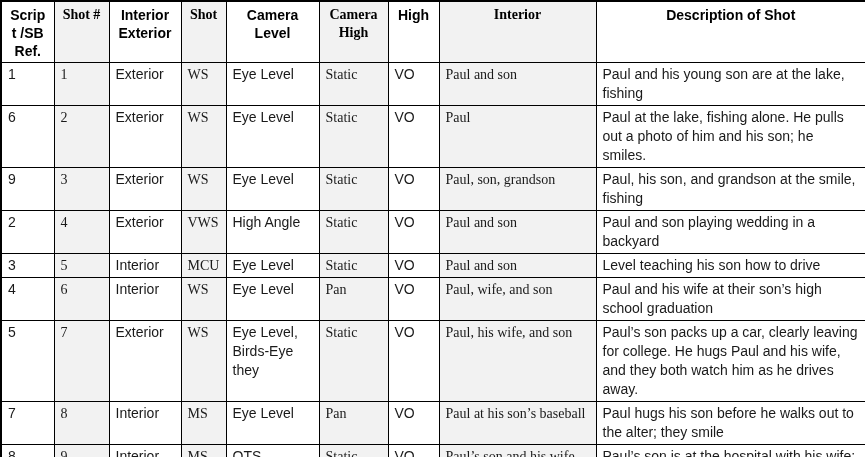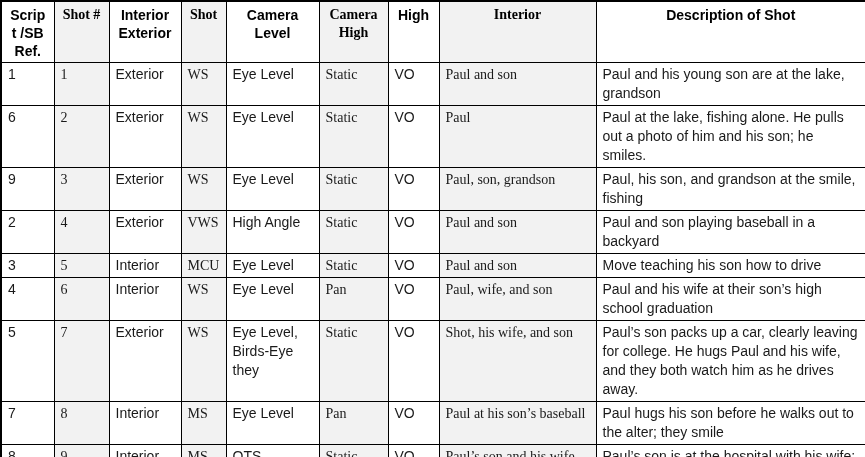--- a/index.html
+++ b/index.html
@@ -98,21 +98,21 @@
     <tbody>
         <tr>
           <td>1</td>
           <td class="shaded">1</td>
           <td>Exterior</td>
           <td class="shaded">WS</td>
           <td>Eye Level</td>
           <td class="shaded">Static</td>
           <td>VO</td>
           <td class="shaded">Paul and son</td>
-          <td>Paul and his young son are at the lake, grandson</td>
+          <td>Paul and his young son are at the lake, fishing</td>
         </tr>
         <tr>
           <td>6</td>
           <td class="shaded">2</td>
           <td>Exterior</td>
           <td class="shaded">WS</td>
           <td>Eye Level</td>
           <td class="shaded">Static</td>
           <td>VO</td>
           <td class="shaded">Paul</td>
@@ -131,53 +131,53 @@
         </tr>
         <tr>
           <td>2</td>
           <td class="shaded">4</td>
           <td>Exterior</td>
           <td class="shaded">VWS</td>
           <td>High Angle</td>
           <td class="shaded">Static</td>
           <td>VO</td>
           <td class="shaded">Paul and son</td>
-          <td>Paul and son playing baseball in a backyard</td>
+          <td>Paul and son playing wedding in a backyard</td>
         </tr>
         <tr>
           <td>3</td>
           <td class="shaded">5</td>
           <td>Interior</td>
           <td class="shaded">MCU</td>
           <td>Eye Level</td>
           <td class="shaded">Static</td>
           <td>VO</td>
           <td class="shaded">Paul and son</td>
-          <td>Move teaching his son how to drive</td>
+          <td>Level teaching his son how to drive</td>
         </tr>
         <tr>
           <td>4</td>
           <td class="shaded">6</td>
           <td>Interior</td>
           <td class="shaded">WS</td>
           <td>Eye Level</td>
           <td class="shaded">Pan</td>
           <td>VO</td>
           <td class="shaded">Paul, wife, and son</td>
           <td>Paul and his wife at their son’s high school graduation</td>
         </tr>
         <tr>
           <td>5</td>
           <td class="shaded">7</td>
           <td>Exterior</td>
           <td class="shaded">WS</td>
           <td>Eye Level, Birds-Eye they</td>
           <td class="shaded">Static</td>
           <td>VO</td>
-          <td class="shaded">Shot, his wife, and son</td>
+          <td class="shaded">Paul, his wife, and son</td>
           <td>Paul’s son packs up a car, clearly leaving for college. He hugs Paul and his wife, and they both watch him as he drives away.</td>
         </tr>
         <tr>
           <td>7</td>
           <td class="shaded">8</td>
           <td>Interior</td>
           <td class="shaded">MS</td>
           <td>Eye Level</td>
           <td class="shaded">Pan</td>
           <td>VO</td>

